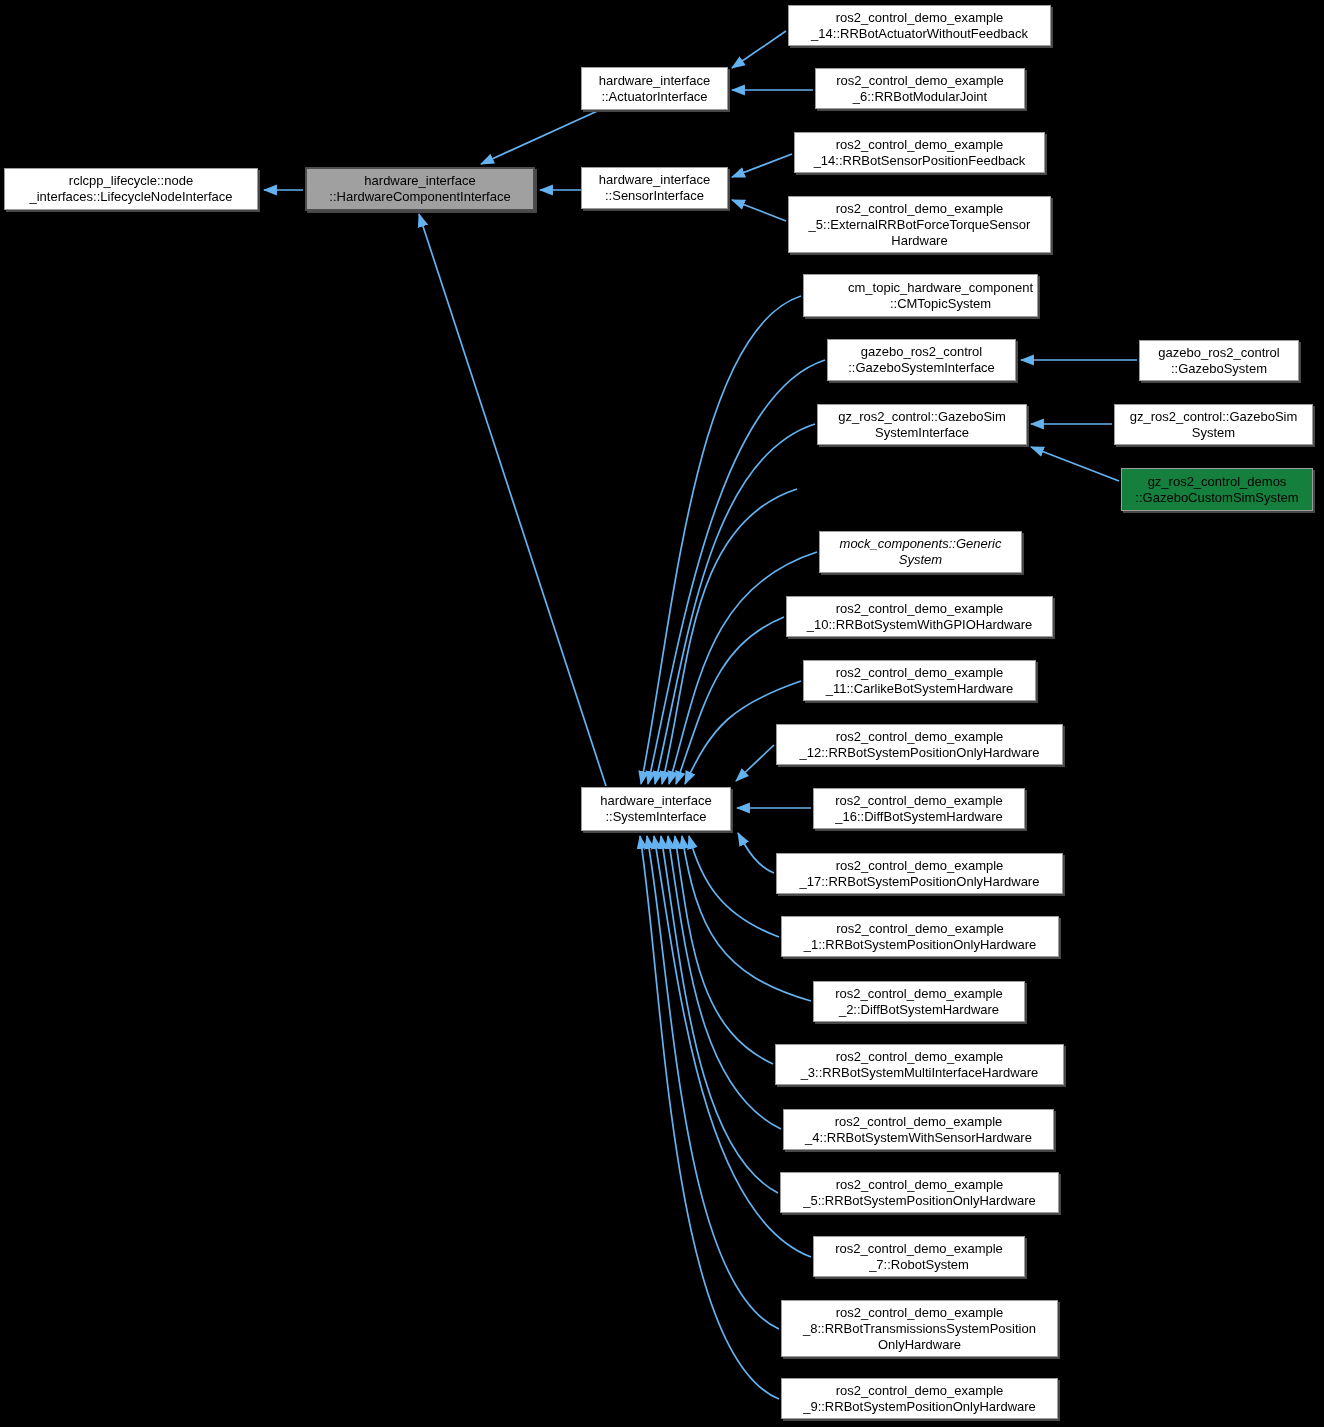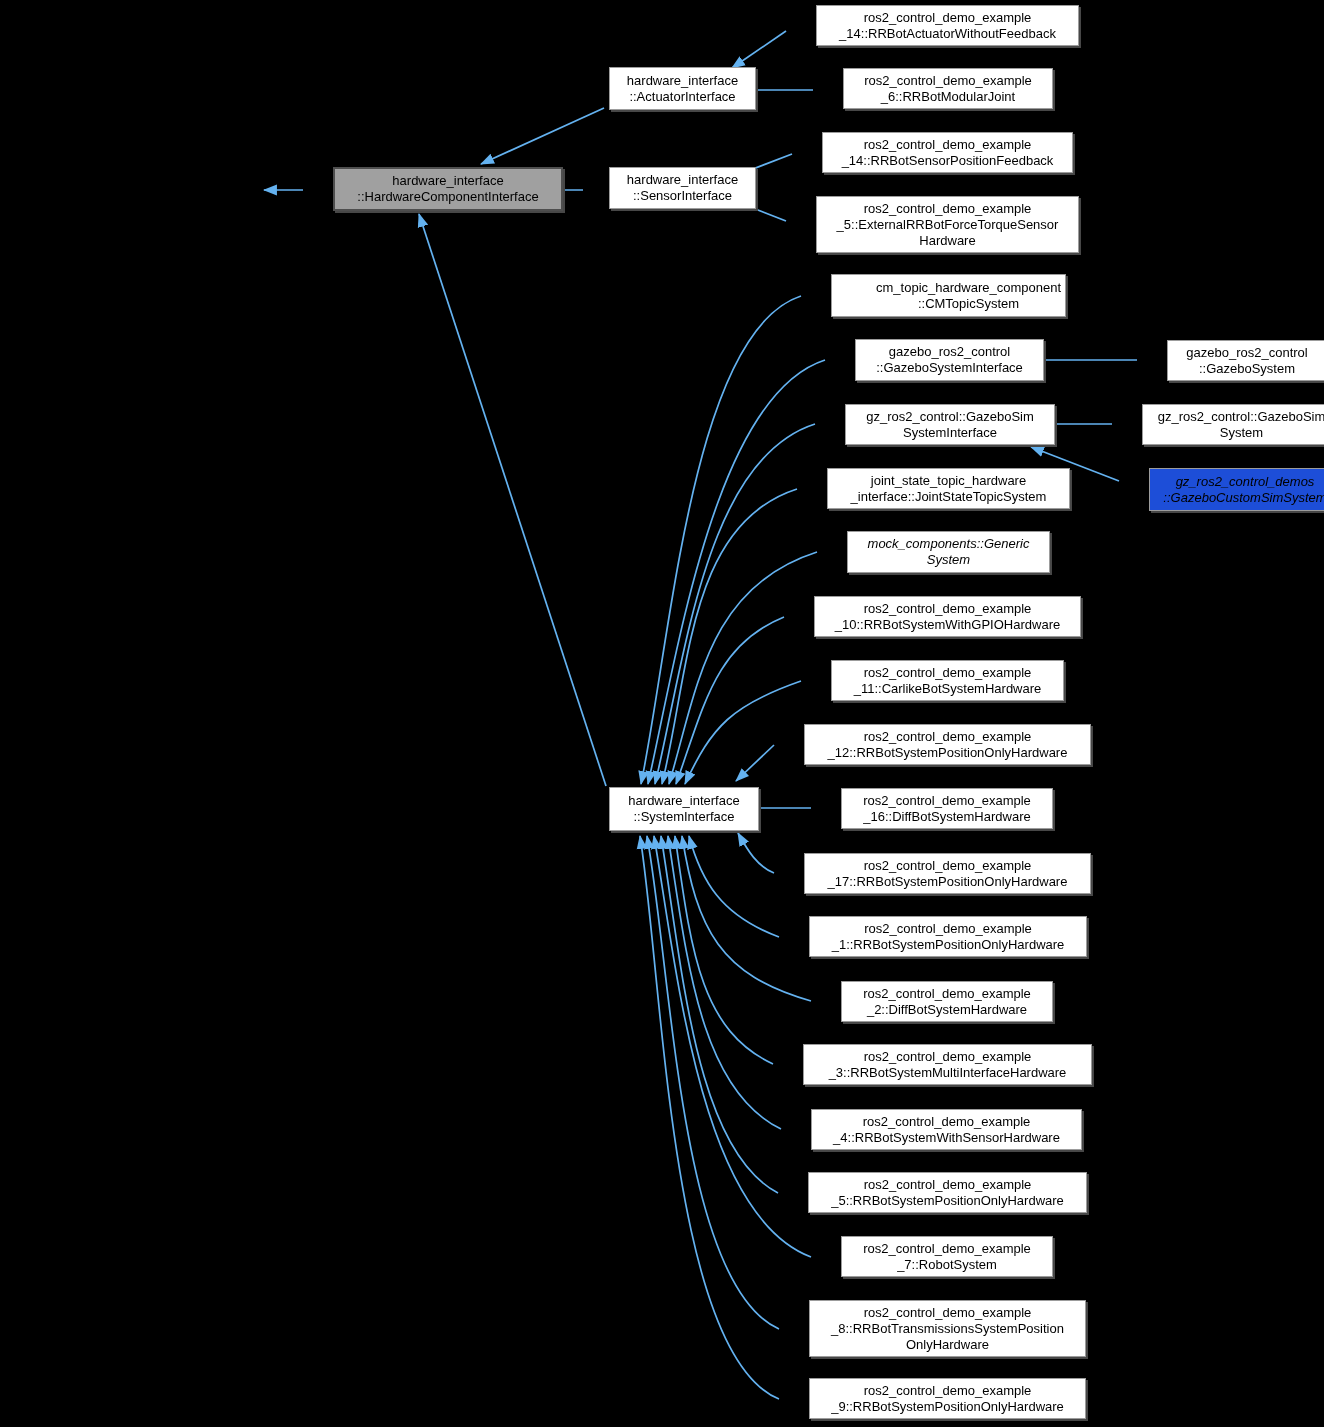--- a/index.html
+++ b/index.html
@@ -30,21 +30,20 @@
     justify-content: center;
     text-align: center;
     background: #ffffff;
     border: 1px solid #9c9c9c;
     box-shadow: 2px 2px 0 #474747;
     color: #000;
     font-size: 13px;
     line-height: 16px;
     padding: 2px 4px;
     cursor: pointer;
-    margin-left: 28px;
   }
   .node span { white-space: pre-line; }
   .node.current {
     background: #a0a0a0;
     border: 2px solid #4e4e4e;
     cursor: default;
   }
 </style>
 </head>
 <body style="background: rgb(0, 0, 0);">
@@ -88,20 +87,24 @@
     <path class="edge" d="M778,1193 C695,1150 682,965 661,836" marker-end="url(#arrow)" stroke="#64b2f0"></path>
     <path class="edge" d="M811,1257 C700,1215 677,970 654,836" marker-end="url(#arrow)" stroke="#64b2f0"></path>
     <path class="edge" d="M779,1329 C680,1285 672,975 647,836" marker-end="url(#arrow)" stroke="#64b2f0"></path>
     <path class="edge" d="M779,1399 C670,1355 663,980 640,836" marker-end="url(#arrow)" stroke="#64b2f0"></path>
 
     <path class="edge" d="M1137,360 L1021,360" marker-end="url(#arrow)" stroke="#64b2f0"></path>
     <path class="edge" d="M1112,424 L1031,424" marker-end="url(#arrow)" stroke="#64b2f0"></path>
     <path class="edge" d="M1119,481 L1031,447" marker-end="url(#arrow)" stroke="#64b2f0"></path>
   </svg>
 
+  <div class="node" style="left: 4px; top: 168px; width: 254px; height: 42px; color: rgb(0, 0, 0); background: rgb(255, 255, 255); border-color: rgb(156, 156, 156);">
+      <span>rclcpp_lifecycle::node
+_interfaces::LifecycleNodeInterface</span>
+    </div>
   <div class="node current" style="left: 305px; top: 167px; width: 230px; height: 44px; color: rgb(0, 0, 0); background: rgb(160, 160, 160); border-color: rgb(78, 78, 78);">
       <span>hardware_interface
 ::HardwareComponentInterface</span>
     </div>
 
   <div class="node" style="left: 581px; top: 67px; width: 147px; height: 43px; color: rgb(0, 0, 0); background: rgb(255, 255, 255); border-color: rgb(156, 156, 156);">
       <span>hardware_interface
 ::ActuatorInterface</span>
     </div>
   <div class="node" style="left: 581px; top: 167px; width: 147px; height: 42px; color: rgb(0, 0, 0); background: rgb(255, 255, 255); border-color: rgb(156, 156, 156);">
@@ -136,24 +139,20 @@
 ::CMTopicSystem</span>
     </div>
   <div class="node" style="left: 827px; top: 339px; width: 189px; height: 42px; color: rgb(0, 0, 0); background: rgb(255, 255, 255); border-color: rgb(156, 156, 156);">
       <span>gazebo_ros2_control
 ::GazeboSystemInterface</span>
     </div>
   <div class="node" style="left: 817px; top: 404px; width: 210px; height: 41px; color: rgb(0, 0, 0); background: rgb(255, 255, 255); border-color: rgb(156, 156, 156);">
       <span>gz_ros2_control::GazeboSim
 SystemInterface</span>
     </div>
-  <div class="node" style="left: 799px; top: 468px; width: 243px; height: 41px; color: rgb(0, 0, 0); background: rgb(255, 255, 255); border-color: rgb(156, 156, 156);">
-      <span>joint_state_topic_hardware
-_interface::JointStateTopicSystem</span>
-    </div>
   <div class="node" style="left: 819px; top: 531px; width: 203px; height: 42px; color: rgb(0, 0, 0); background: rgb(255, 255, 255); border-color: rgb(156, 156, 156); font-style: italic;">
       <span>mock_components::Generic
 System</span>
     </div>
   <div class="node" style="left: 786px; top: 596px; width: 267px; height: 41px; color: rgb(0, 0, 0); background: rgb(255, 255, 255); border-color: rgb(156, 156, 156);">
       <span>ros2_control_demo_example
 _10::RRBotSystemWithGPIOHardware</span>
     </div>
   <div class="node" style="left: 803px; top: 660px; width: 233px; height: 41px; color: rgb(0, 0, 0); background: rgb(255, 255, 255); border-color: rgb(156, 156, 156);">
       <span>ros2_control_demo_example
@@ -206,18 +205,18 @@
     </div>
 
   <div class="node" style="left: 1139px; top: 340px; width: 160px; height: 41px; color: rgb(0, 0, 0); background: rgb(255, 255, 255); border-color: rgb(156, 156, 156);">
       <span>gazebo_ros2_control
 ::GazeboSystem</span>
     </div>
   <div class="node" style="left: 1114px; top: 404px; width: 199px; height: 41px; color: rgb(0, 0, 0); background: rgb(255, 255, 255); border-color: rgb(156, 156, 156);">
       <span>gz_ros2_control::GazeboSim
 System</span>
     </div>
-  <div class="node" style="left: 1121px; top: 468px; width: 192px; height: 43px; color: rgb(0, 0, 0); background: #1d4ed8; border-color: rgb(156, 156, 156); font-style: italic;">
+  <div class="node" style="left: 1121px; top: 468px; width: 192px; height: 43px; color: rgb(0, 0, 0); background: #15803d; border-color: rgb(156, 156, 156);">
       <span>gz_ros2_control_demos
 ::GazeboCustomSimSystem</span>
     </div>
 
 </div>
 
 </body></html>

